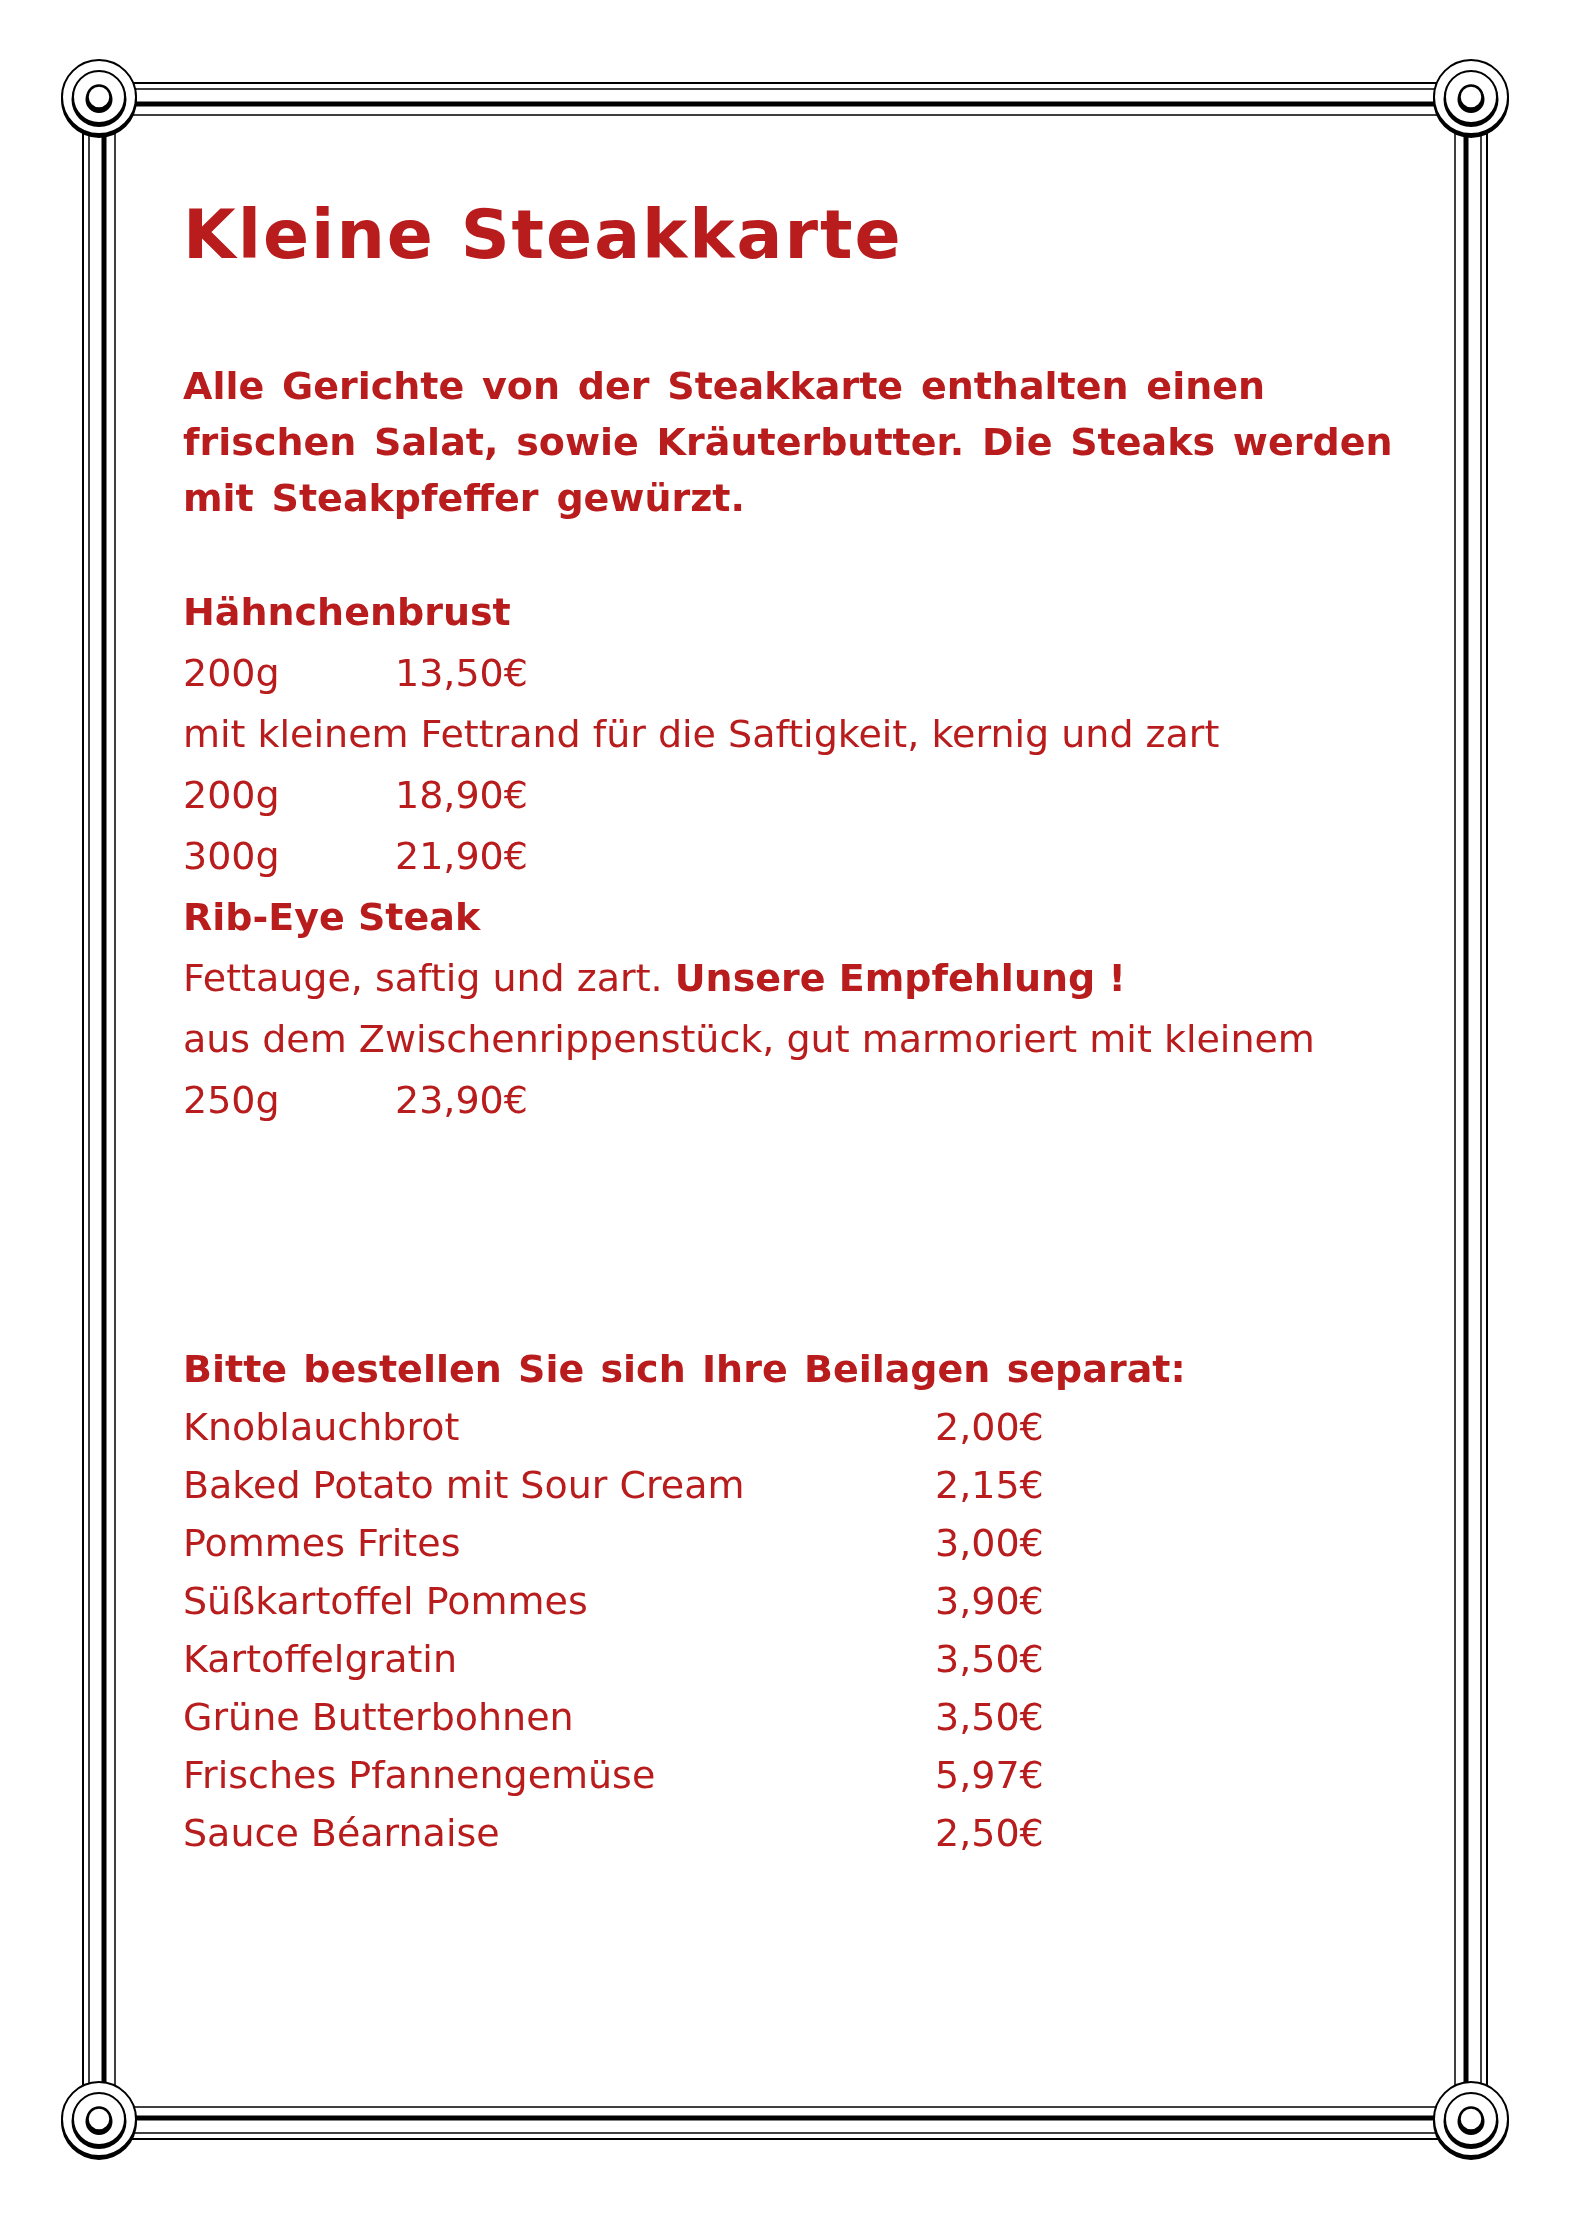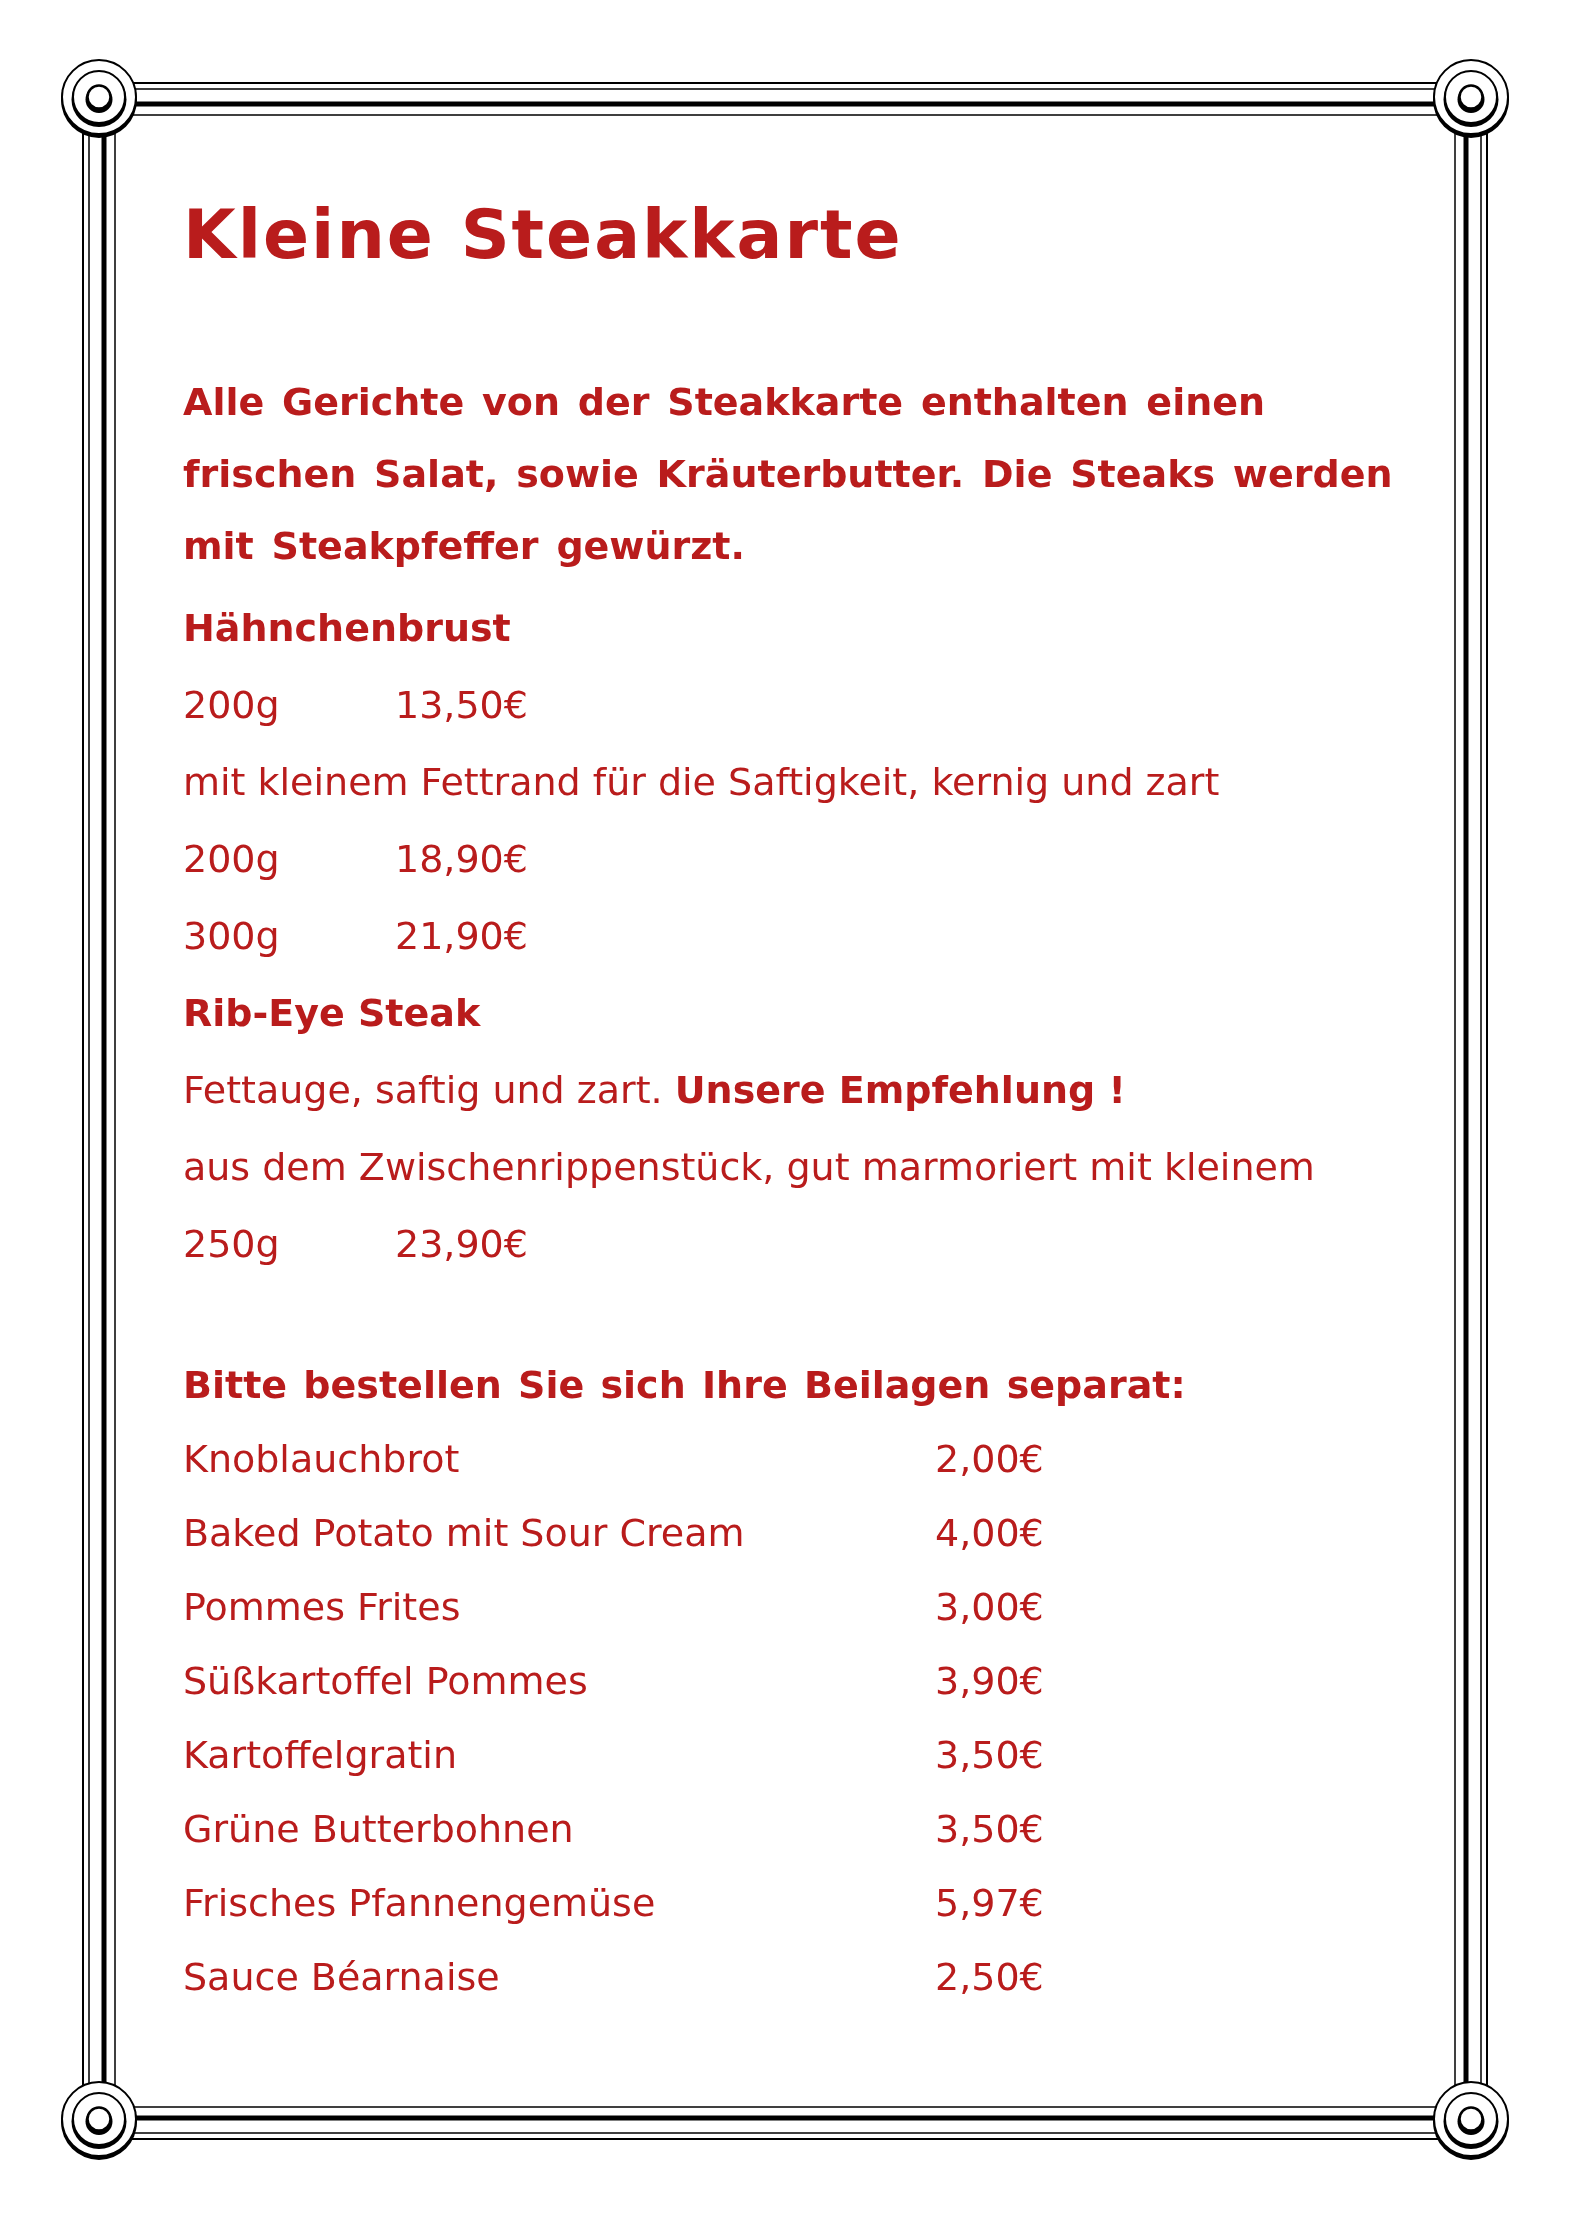--- a/index.html
+++ b/index.html
@@ -40,21 +40,21 @@
     font-size: 38px;
     line-height: 61px;
     white-space: nowrap;
   }
   .sides {
     top: 1340px;
     font-size: 38px;
     line-height: 58px;
     white-space: nowrap;
   }
-  .line { height: inherit; margin-top: 16px; }
+  .line { height: inherit; }
   .bold { font-weight: bold; }
   .steaks .weight { display: inline-block; width: 212px; }
   .sides .side-name { display: inline-block; width: 752px; }
   .sides .heading { word-spacing: 0.08em; }
 </style>
 </head>
 <body>
 
 <div class="page">
 
@@ -134,21 +134,21 @@
 
   </div>
 
   <div class="block sides">
     <div class="line bold heading">Bitte bestellen Sie sich Ihre Beilagen separat:</div>
 
     <div class="line">
       <span class="side-name">Knoblauchbrot</span><span>2,00€</span>
     </div>
     <div class="line">
-      <span class="side-name">Baked Potato mit Sour Cream</span><span>4,00€</span>
+      <span class="side-name">Baked Potato mit Sour Cream</span><span>2,15€</span>
     </div>
     <div class="line">
       <span class="side-name">Pommes Frites</span><span>3,00€</span>
     </div>
     <div class="line">
       <span class="side-name">Süßkartoffel Pommes</span><span>3,90€</span>
     </div>
     <div class="line">
       <span class="side-name">Kartoffelgratin</span><span>3,50€</span>
     </div>

